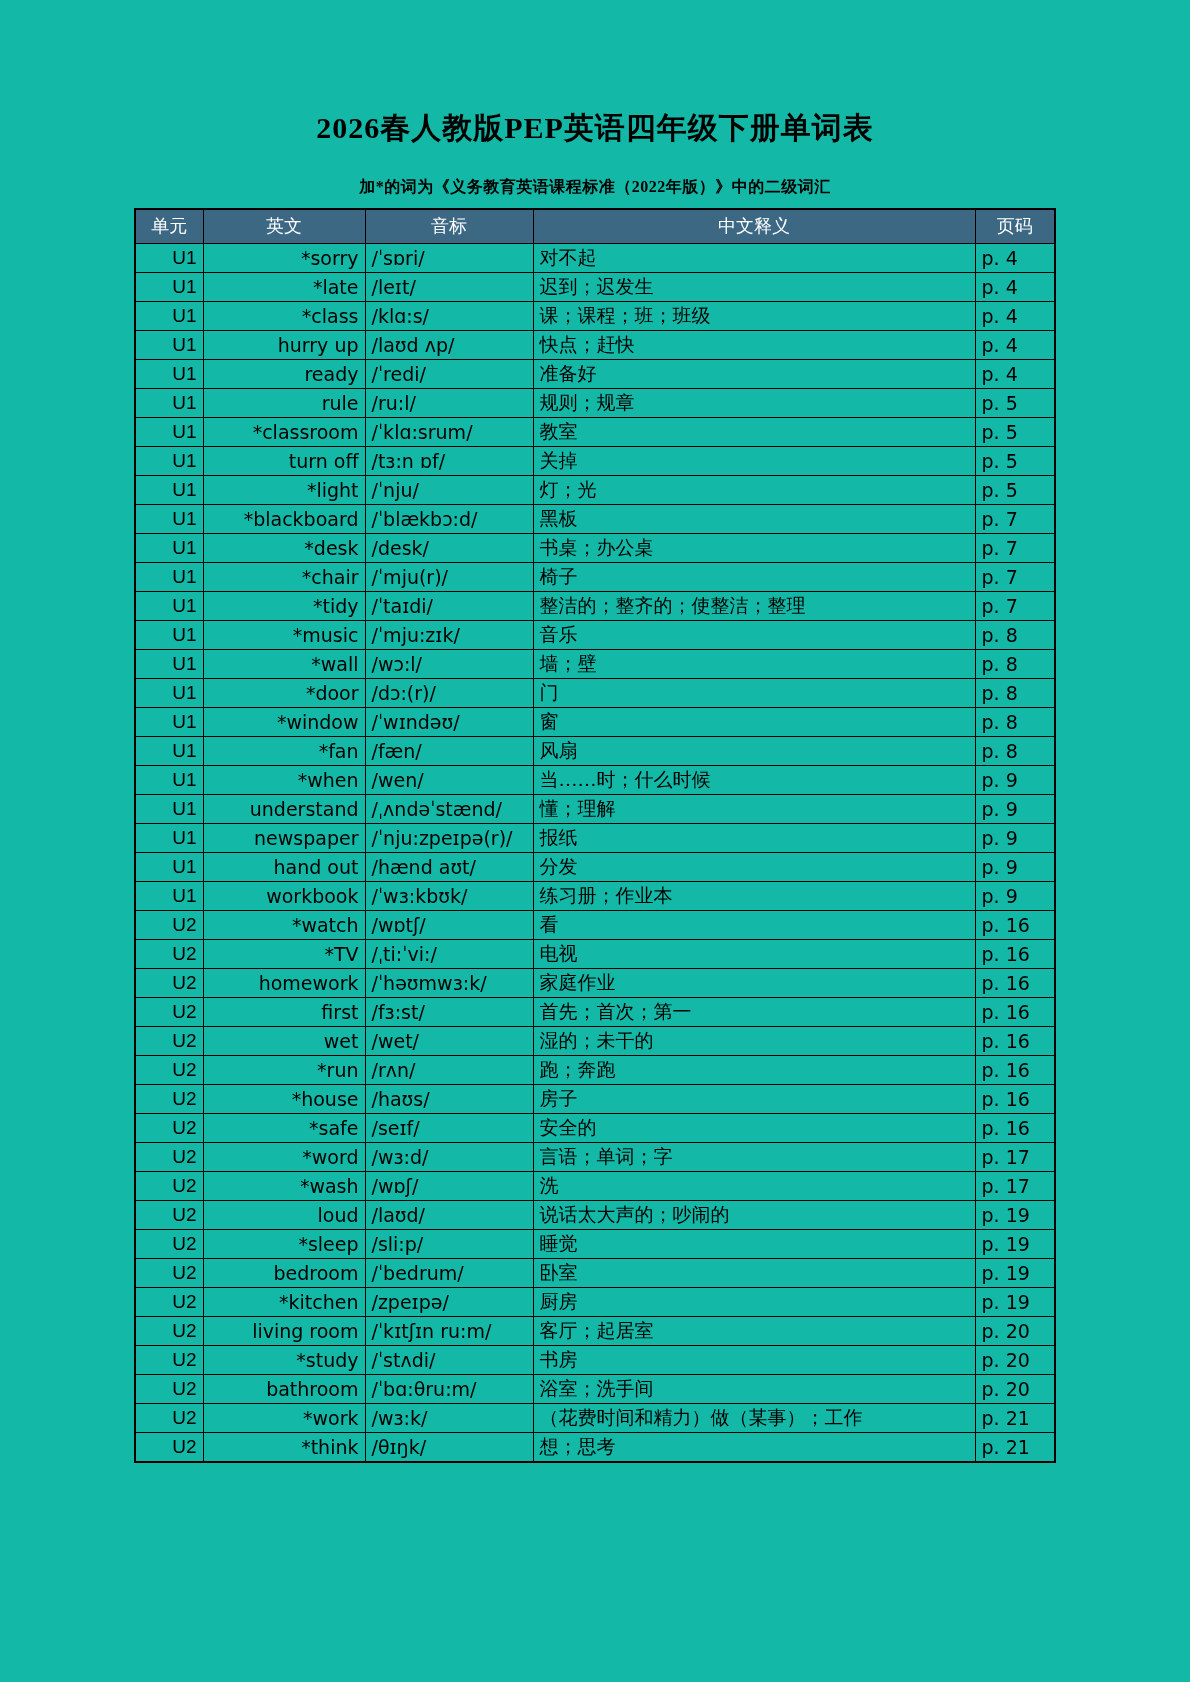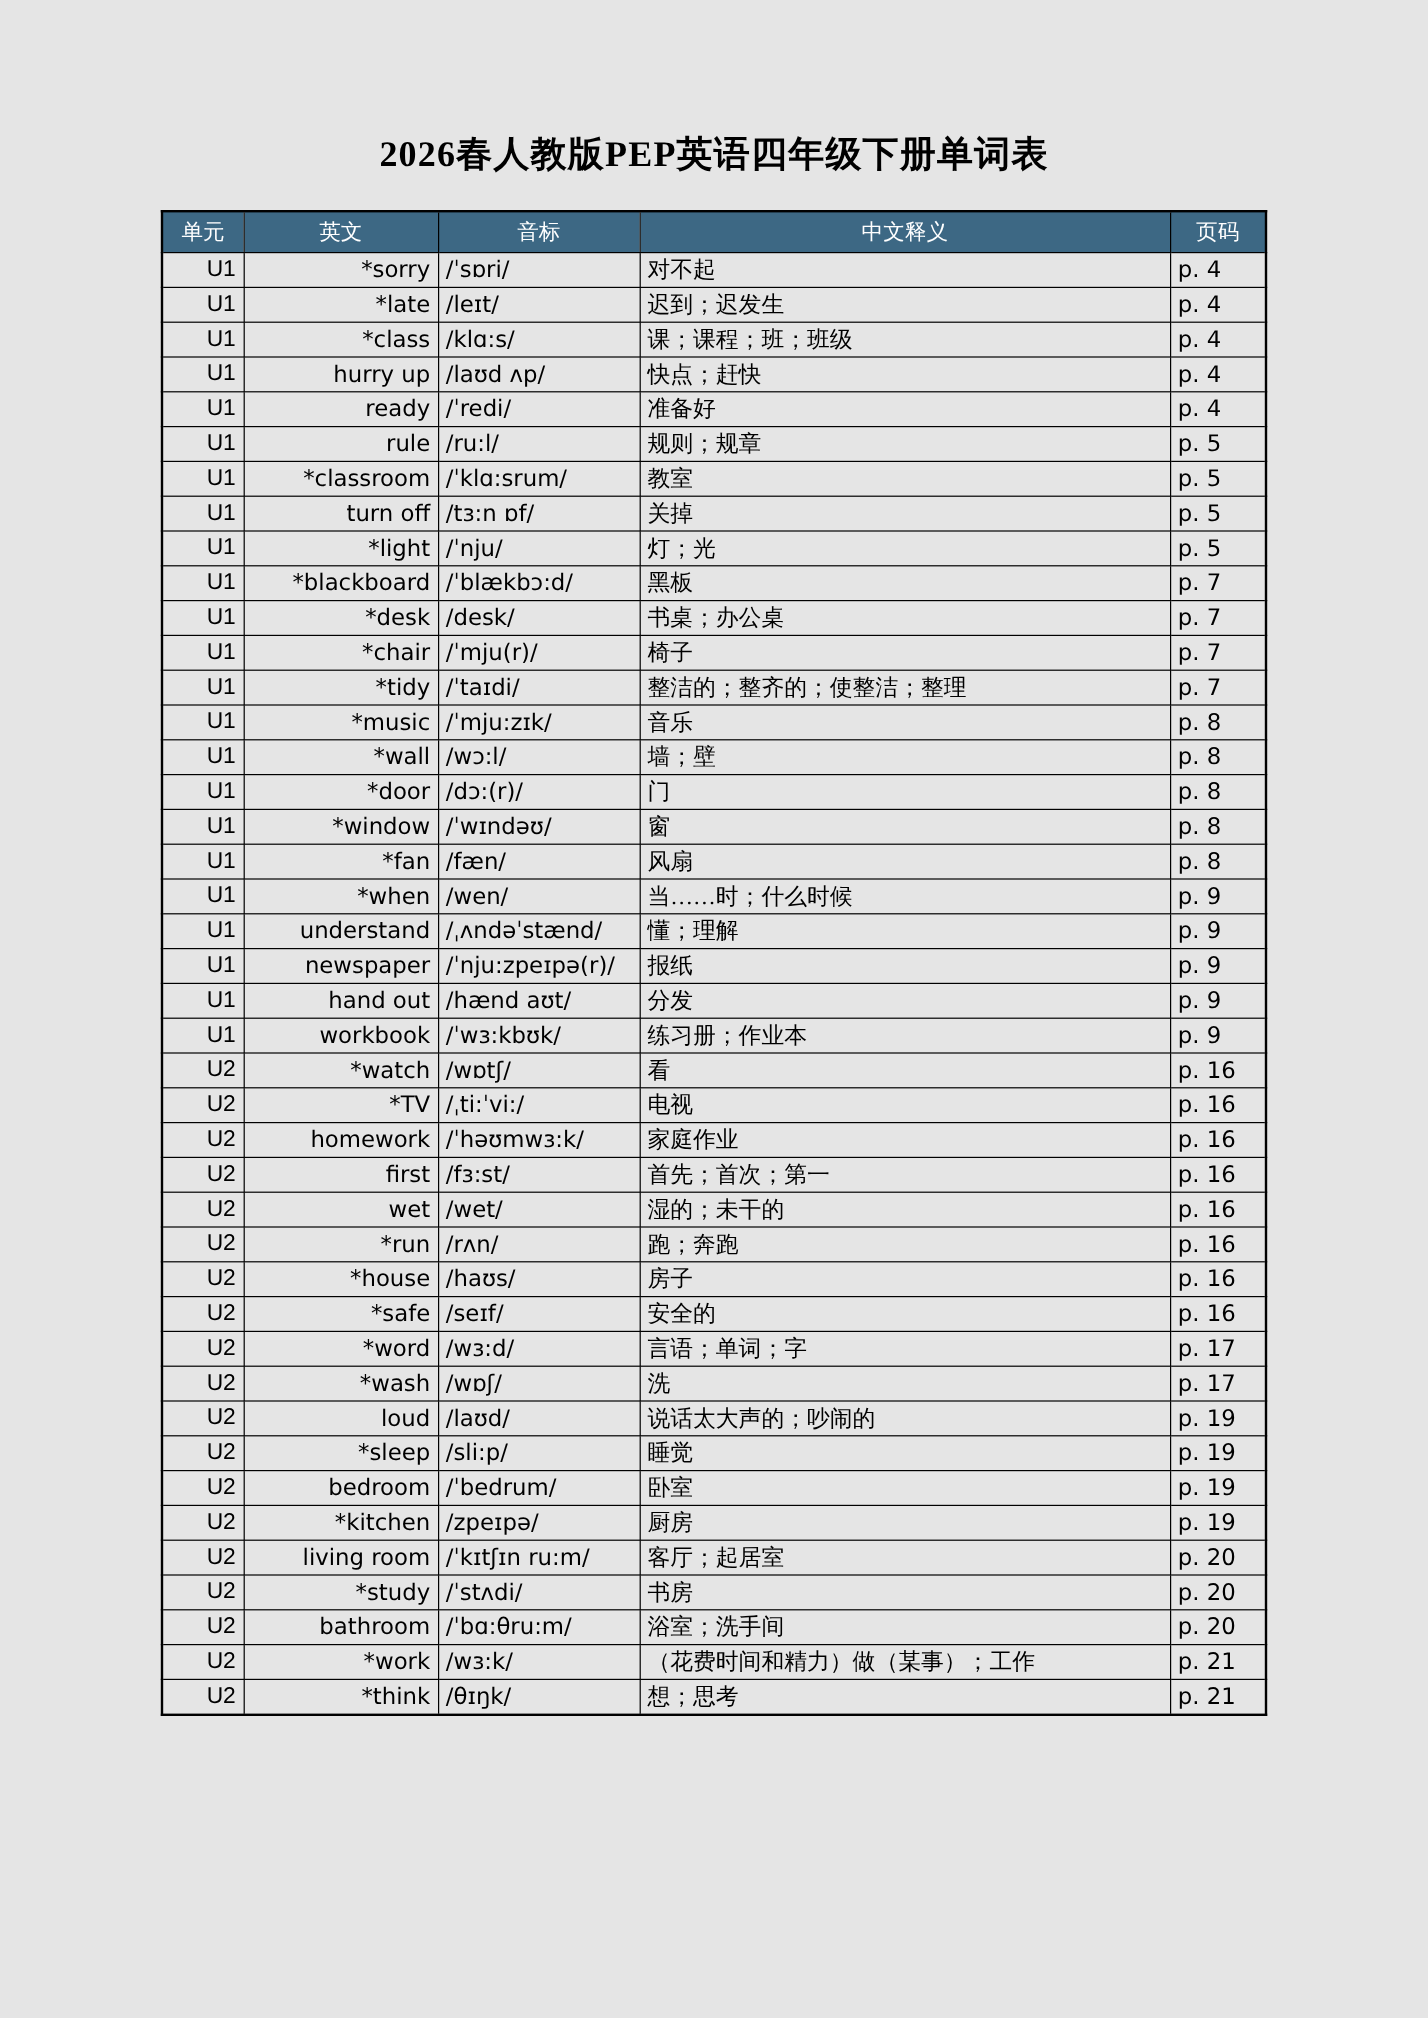--- a/index.html
+++ b/index.html
@@ -5,41 +5,41 @@
   * { margin: 0; padding: 0; box-sizing: border-box; }
   html, body {
     width: 1190px;
     background: #ffffff;
     font-family: "Liberation Sans", sans-serif;
     color: #000000;
   }
   .page {
     width: 1190px;
     height: 1682px;
-    background: #e5e5e5;
+    background: #14b8a6;
     position: relative;
   }
   .doc-title {
     padding-top: 108px;
     text-align: center;
     font-family: "Liberation Serif", "DejaVu Serif", serif;
     font-weight: bold;
     font-size: 30px;
     letter-spacing: 1px;
   }
   .doc-subtitle {
     margin-top: 28px;
     text-align: center;
     font-family: "Liberation Serif", "DejaVu Serif", serif;
     font-weight: bold;
     font-size: 16px;
     letter-spacing: 0.5px;
   }
   table.word-table {
-    margin: 26px auto 0 auto;
+    margin: 10px auto 0 auto;
     border-collapse: collapse;
     table-layout: fixed;
     width: 920px;
     border: 2px solid #000000;
   }
   table.word-table th, table.word-table td {
     border: 1px solid #000000;
     overflow: hidden;
     white-space: nowrap;
   }
@@ -84,20 +84,21 @@
   td.cell-page {
     font-family: "DejaVu Sans", sans-serif;
     font-size: 17px;
   }
 </style>
 </head>
 <body>
 
 <div class="page">
   <div class="doc-title">2026春人教版PEP英语四年级下册单词表</div>
+  <div class="doc-subtitle">加*的词为《义务教育英语课程标准（2022年版）》中的二级词汇</div>
 
   <table class="word-table">
     <colgroup>
       <col class="c-unit">
       <col class="c-en">
       <col class="c-ipa">
       <col class="c-zh">
       <col class="c-page">
     </colgroup>
     <thead>

